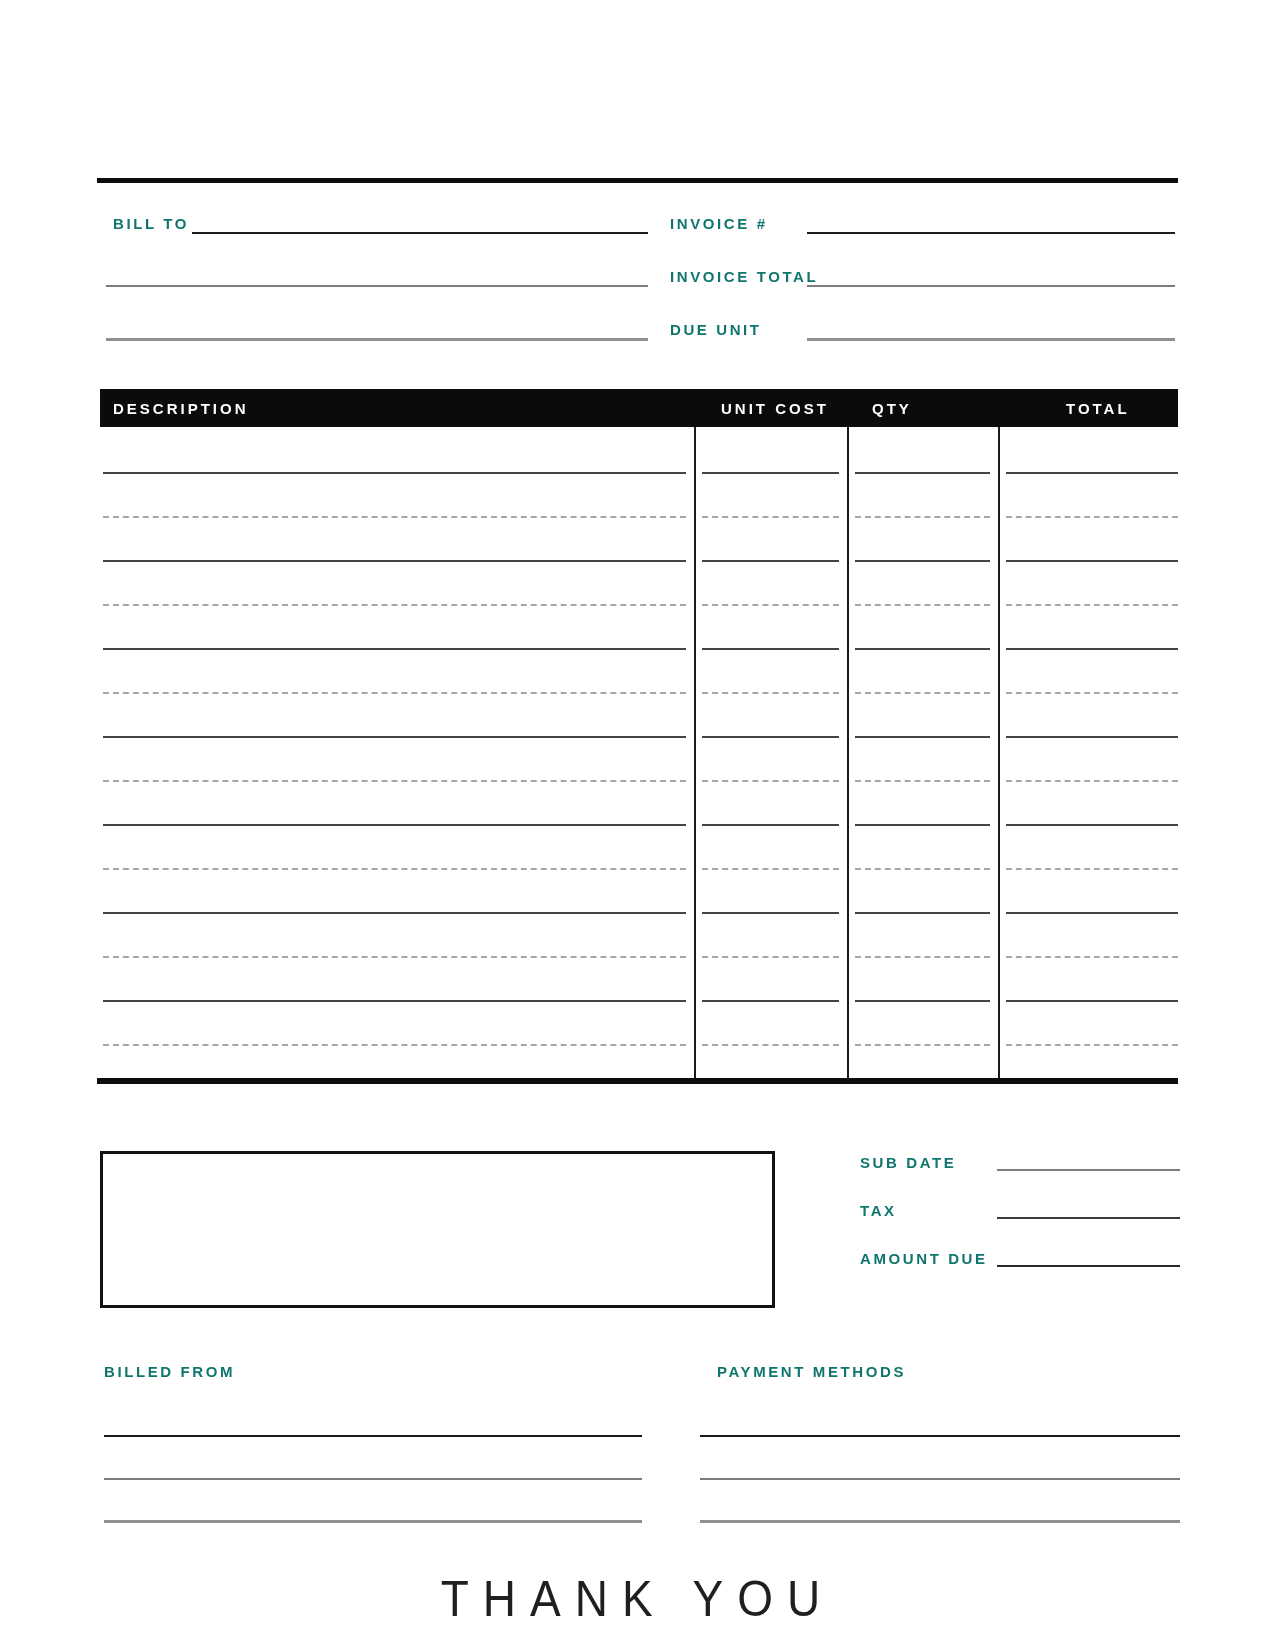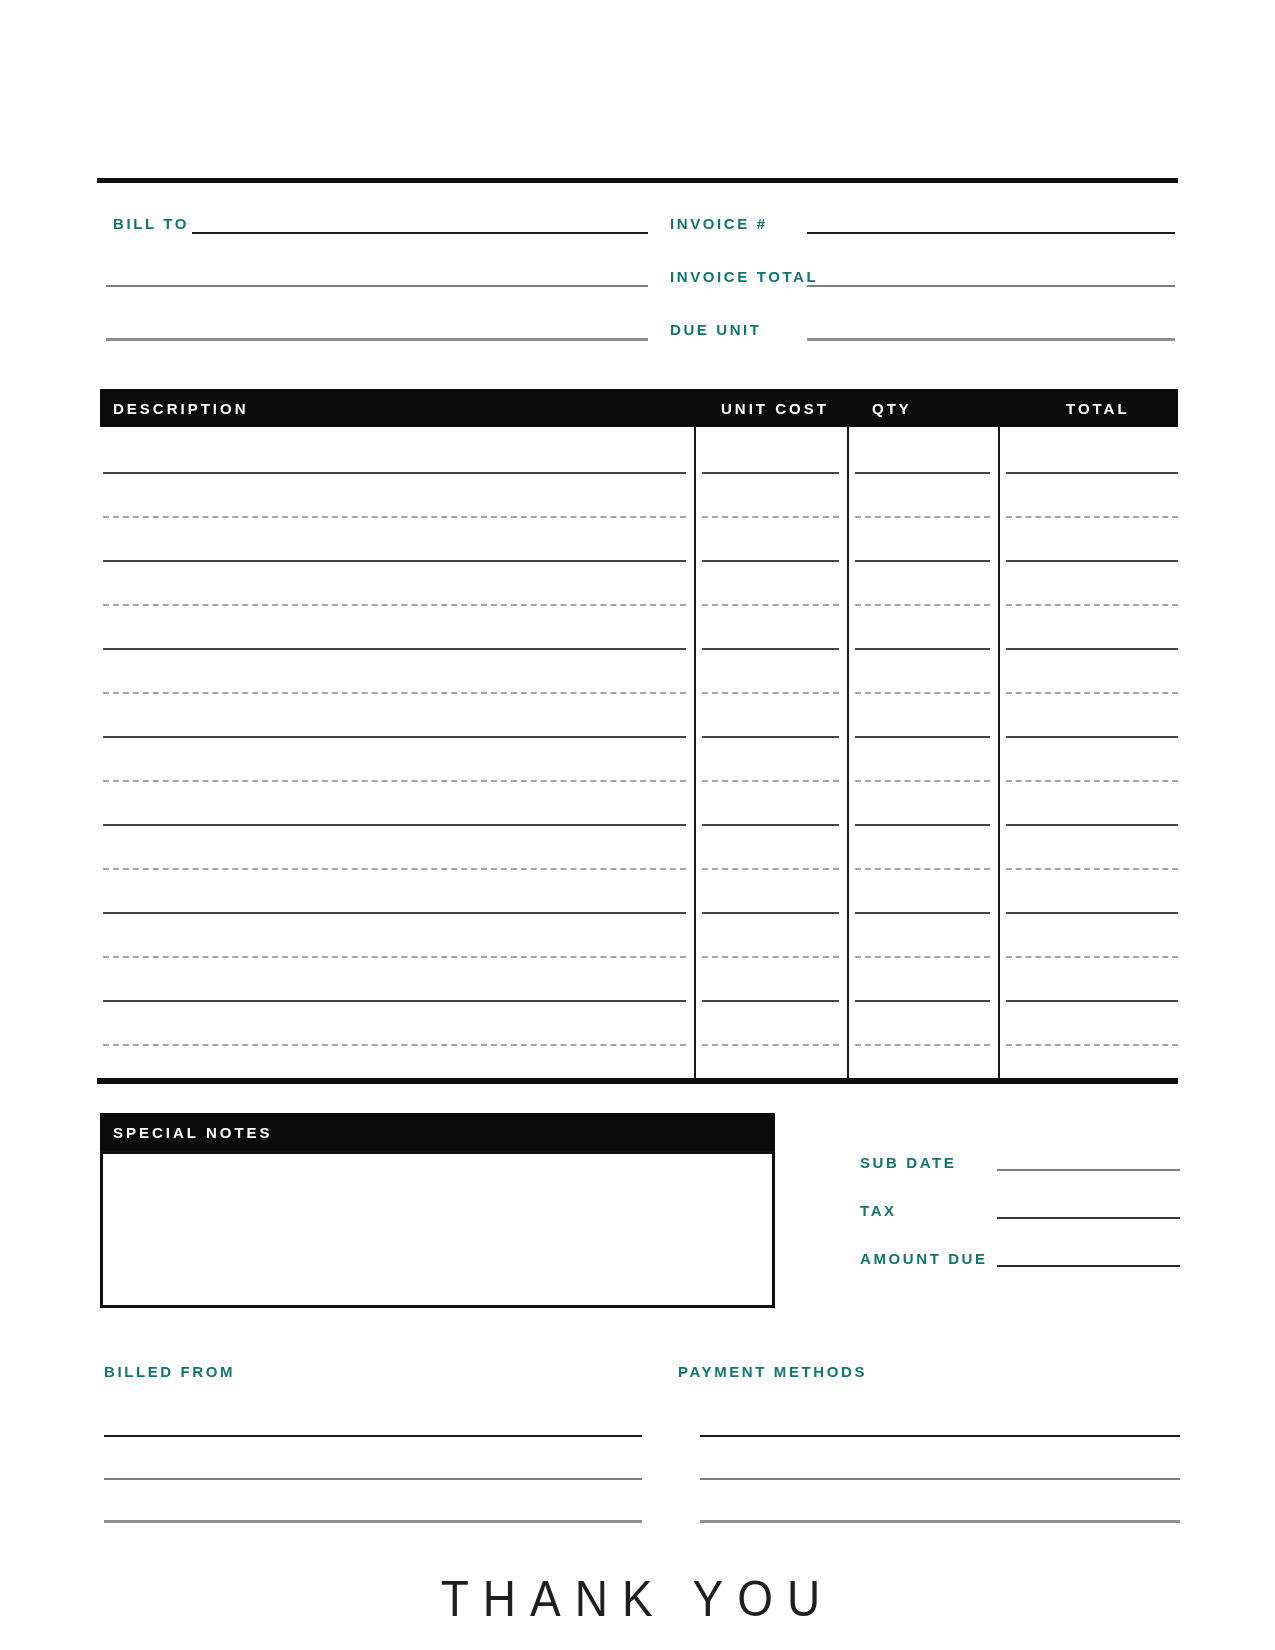--- a/index.html
+++ b/index.html
@@ -124,36 +124,33 @@
       <div class="abs body-line" style="left: 702px; width: 137px; top: 1000px;"></div>
       <div class="abs body-line dashed" style="left: 702px; width: 137px; top: 1044px;"></div>
       <div class="abs body-line" style="left: 855px; width: 135px; top: 1000px;"></div>
       <div class="abs body-line dashed" style="left: 855px; width: 135px; top: 1044px;"></div>
       <div class="abs body-line" style="left: 1006px; width: 172px; top: 1000px;"></div>
       <div class="abs body-line dashed" style="left: 1006px; width: 172px; top: 1044px;"></div>
     </div>
 
   <div class="abs rule" style="left:97px;width:1081px;top:1078px;height:6px;"></div>
 
-  <div class="abs bar" style="left:100px;width:675px;top:1113px;height:38px;">
-    <span class="label">SPECIAL NOTES</span>
-  </div>
   <div class="abs notes-box" style="left:100px;width:675px;top:1151px;height:157px;"></div>
 
   <div class="abs label" style="left:860px;top:1154px;">SUB DATE</div>
   <div class="abs fill-line gray" style="left:997px;width:183px;top:1169px;"></div>
 
   <div class="abs label" style="left:860px;top:1202px;">TAX</div>
   <div class="abs fill-line" style="left:997px;width:183px;top:1217px;background:#3a3a3a;"></div>
 
   <div class="abs label" style="left:860px;top:1250px;">AMOUNT DUE</div>
   <div class="abs fill-line" style="left:997px;width:183px;top:1265px;background:#2a2a2a;"></div>
 
   <div class="abs label" style="left:104px;top:1363px;">BILLED FROM</div>
-  <div class="abs label" style="left:678px;top:1363px;text-align:right;">PAYMENT METHODS</div>
+  <div class="abs label" style="left:717px;top:1363px;text-align:right;">PAYMENT METHODS</div>
 
   <div id="footer-lines">
       <div class="abs fill-line" style="left: 104px; width: 538px; top: 1435px; background: rgb(26, 26, 26);"></div>
       <div class="abs fill-line" style="left: 104px; width: 538px; top: 1478px; background: rgb(125, 125, 125);"></div>
       <div class="abs fill-line" style="left: 104px; width: 538px; top: 1520px; background: rgb(143, 143, 143); height: 2.5px;"></div>
       <div class="abs fill-line" style="left: 700px; width: 480px; top: 1435px; background: rgb(26, 26, 26);"></div>
       <div class="abs fill-line" style="left: 700px; width: 480px; top: 1478px; background: rgb(125, 125, 125);"></div>
       <div class="abs fill-line" style="left: 700px; width: 480px; top: 1520px; background: rgb(143, 143, 143); height: 2.5px;"></div>
     </div>
 

